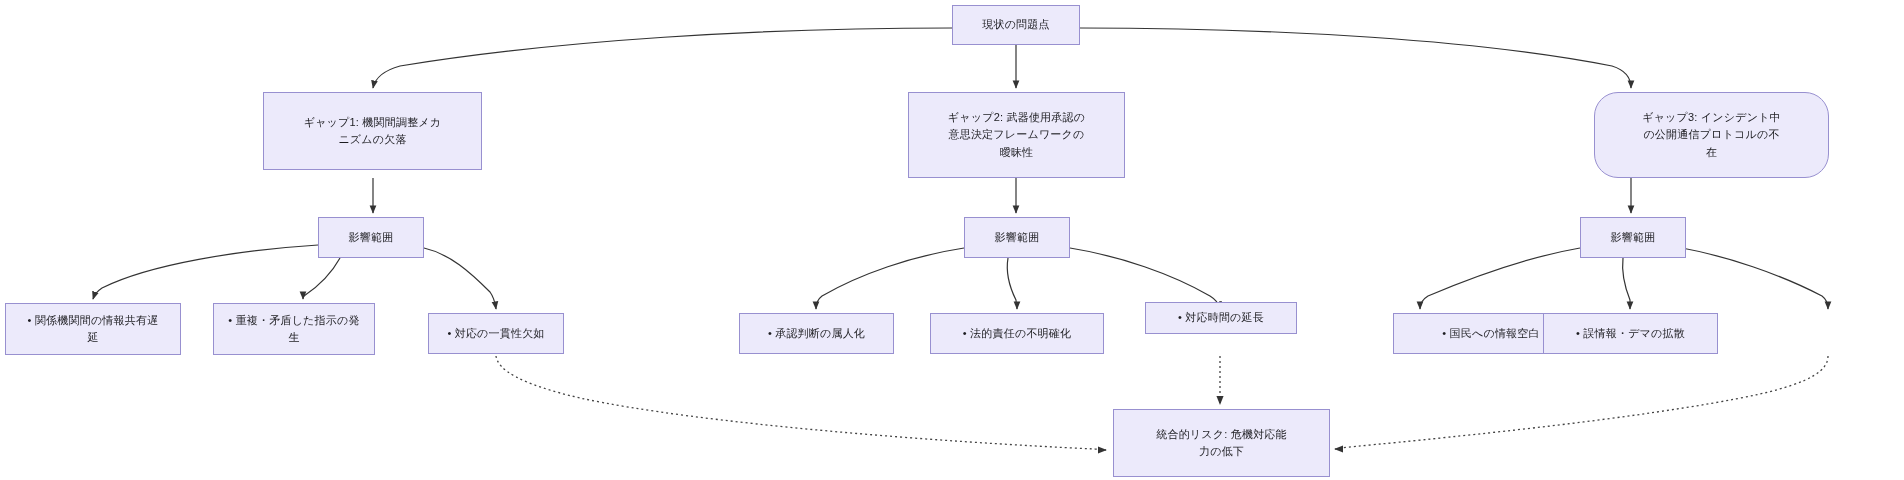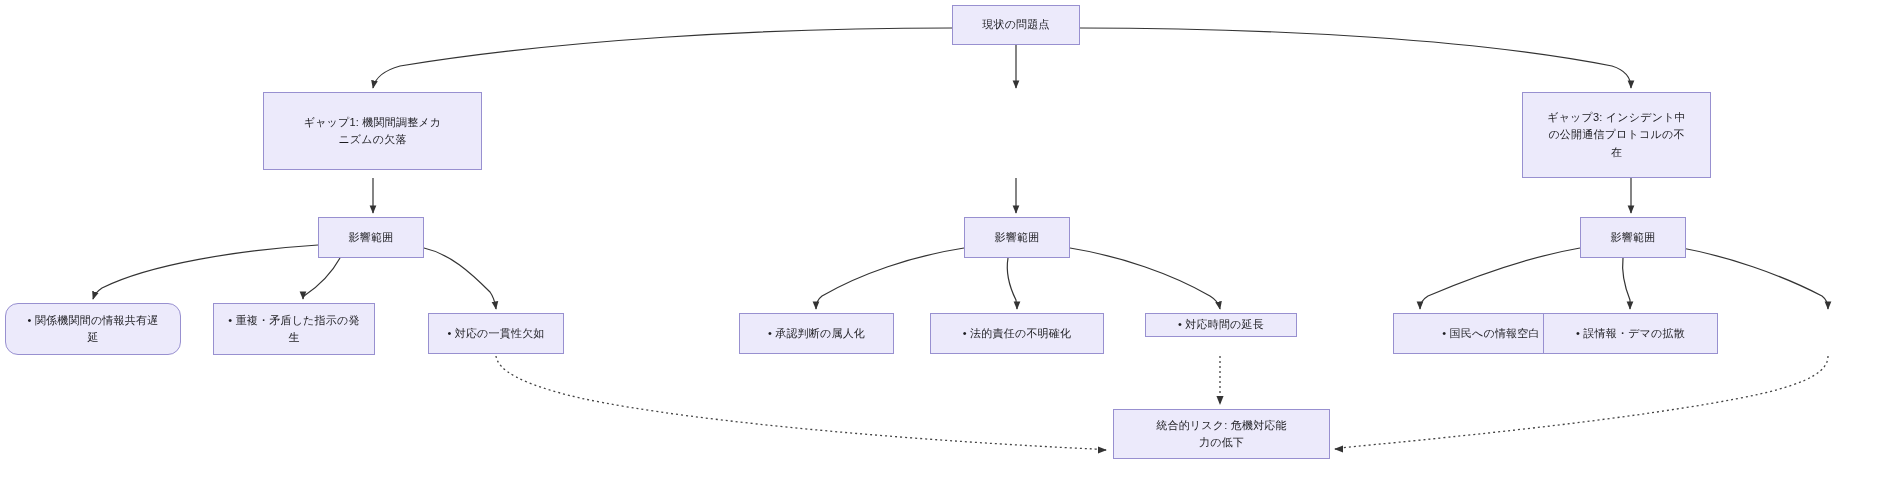--- a/index.html
+++ b/index.html
@@ -95,40 +95,45 @@
 
   <div class="node" style="left:952px; top:5px; width:128px; height:40px;">
     <span class="label">現状の問題点</span>
   </div>
 
   <div class="node" style="left:263px; top:92px; width:219px; height:78px;align-items:center;">
     <span class="label">ギャップ1: 機関間調整メカ
 ニズムの欠落</span>
   </div>
 
+  <div class="node" style="left:908px; top:92px; width:217px; height:86px;">
+    <span class="label">ギャップ2: 武器使用承認の
+意思決定フレームワークの
+曖昧性</span>
+  </div>
 
-  <div class="node" style="left:1522px; top:92px; width:189px; height:86px;">
+  <div class="node" style="left:1594px; top:92px; width:235px; height:86px;border-radius:24px;">
     <span class="label">ギャップ3: インシデント中
 の公開通信プロトコルの不
 在</span>
   </div>
 
   <div class="node" style="left:318px; top:217px; width:106px; height:41px;">
     <span class="label">影響範囲</span>
   </div>
 
   <div class="node" style="left:964px; top:217px; width:106px; height:41px;">
     <span class="label">影響範囲</span>
   </div>
 
   <div class="node" style="left:1580px; top:217px; width:106px; height:41px;">
     <span class="label">影響範囲</span>
   </div>
 
-  <div class="node" style="left:5px; top:303px; width:176px; height:52px;border-radius:13px;">
+  <div class="node" style="left:5px; top:303px; width:176px; height:52px;">
     <span class="label">• 関係機関間の情報共有遅
 延</span>
   </div>
 
   <div class="node" style="left:213px; top:303px; width:162px; height:52px;">
     <span class="label">• 重複・矛盾した指示の発
 生</span>
   </div>
 
   <div class="node" style="left:428px; top:313px; width:136px; height:41px;">
@@ -136,31 +141,31 @@
   </div>
 
   <div class="node" style="left:739px; top:313px; width:155px; height:41px;">
     <span class="label">• 承認判断の属人化</span>
   </div>
 
   <div class="node" style="left:930px; top:313px; width:174px; height:41px;">
     <span class="label">• 法的責任の不明確化</span>
   </div>
 
-  <div class="node" style="left:1145px; top:313px; width:152px; height:24px;">
+  <div class="node" style="left:1145px; top:302px; width:152px; height:32px;">
     <span class="label">• 対応時間の延長</span>
   </div>
 
   <div class="node" style="left:1393px; top:313px; width:196px; height:41px;">
     <span class="label">• 国民への情報空白</span>
   </div>
 
   <div class="node" style="left:1543px; top:313px; width:175px; height:41px;align-items:center;">
     <span class="label">• 誤情報・デマの拡散</span>
   </div>
 
 
-  <div class="node" style="left:1113px; top:409px; width:217px; height:50px;">
+  <div class="node" style="left:1113px; top:409px; width:217px; height:68px;">
     <span class="label">統合的リスク: 危機対応能
 力の低下</span>
   </div>
 
 </div>
 
 </body></html>

